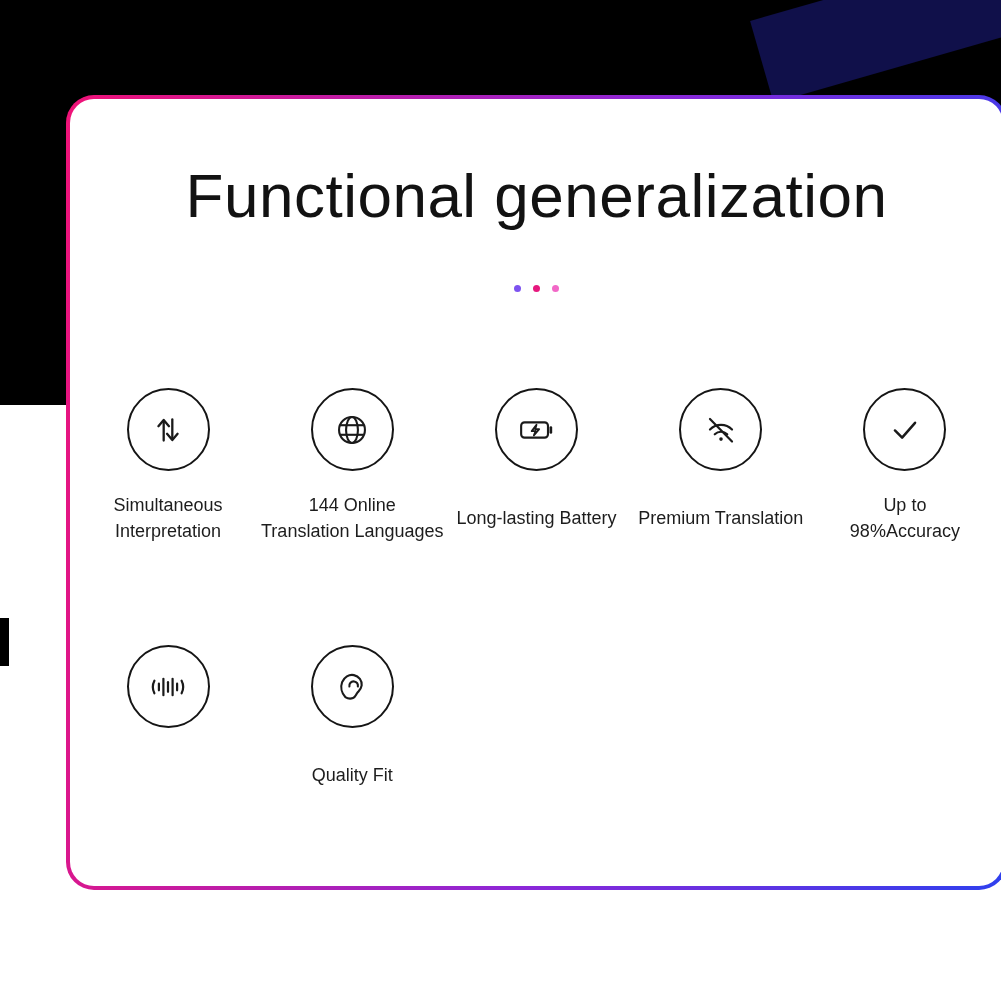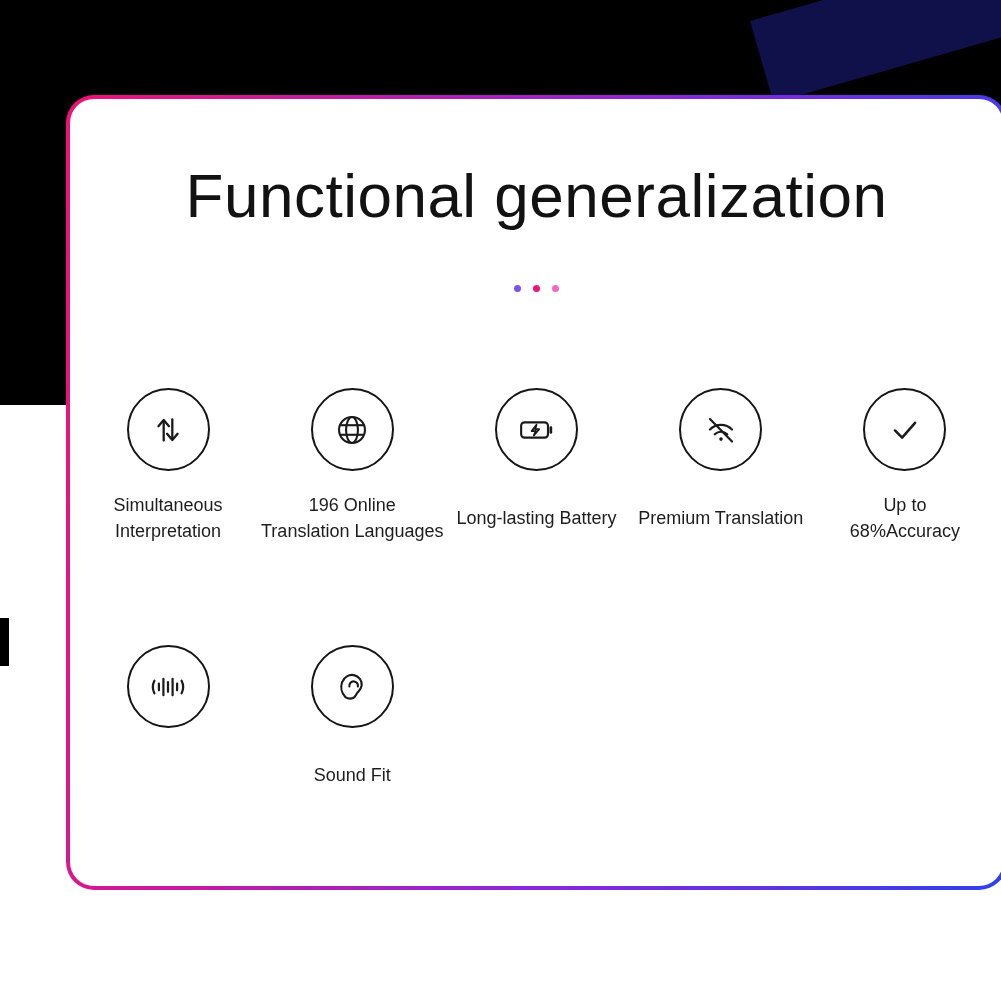--- a/index.html
+++ b/index.html
@@ -158,21 +158,21 @@
 
       <div class="feature">
         <div class="icon-circle">
           <svg viewBox="0 0 48 48" fill="none" stroke="#1a1a1a" stroke-width="2.2">
             <circle cx="24" cy="24" r="13.5"></circle>
             <ellipse cx="24" cy="24" rx="6.2" ry="13.5"></ellipse>
             <path d="M12 19 H36"></path>
             <path d="M12 29 H36"></path>
           </svg>
         </div>
-        <div class="feature-label">196 Online
+        <div class="feature-label">144 Online
 Translation Languages</div>
       </div>
 
       <div class="feature">
         <div class="icon-circle">
           <svg viewBox="0 0 48 48" fill="none" stroke="#1a1a1a" stroke-width="2.2" stroke-linejoin="round">
             <rect x="8.5" y="16" width="28" height="16" rx="3.5"></rect>
             <path d="M39.5 21.5 v5" stroke-width="2.8" stroke-linecap="round"></path>
             <path d="M24.5 18.5 L19.5 25.2 L23.6 25.2 L21.8 29.7 L27.3 23.2 L23.2 23.2 Z" stroke-width="1.9"></path>
           </svg>
@@ -192,21 +192,21 @@
         <div class="feature-label">Premium Translation</div>
       </div>
 
       <div class="feature">
         <div class="icon-circle">
           <svg viewBox="0 0 48 48" fill="none" stroke="#1a1a1a" stroke-width="2.6" stroke-linecap="round" stroke-linejoin="round">
             <path d="M13.5 24.5 L21 32 L34.5 16.5"></path>
           </svg>
         </div>
         <div class="feature-label">Up to
-68%Accuracy</div>
+98%Accuracy</div>
       </div>
 
       <div class="feature">
         <div class="icon-circle">
           <svg viewBox="0 0 48 48" fill="none" stroke="#1a1a1a" stroke-width="2.3" stroke-linecap="round">
             <path d="M14.5 20.5 v7"></path>
             <path d="M19.2 15.5 v17"></path>
             <path d="M24 19 v10"></path>
             <path d="M28.8 15.5 v17"></path>
             <path d="M33.5 20.5 v7"></path>
@@ -216,18 +216,18 @@
         </div>
       </div>
 
       <div class="feature">
         <div class="icon-circle">
           <svg viewBox="0 0 48 48" fill="none" stroke="#1a1a1a" stroke-width="2.2" stroke-linecap="round">
             <path d="M17 34.5 c-3.8 -4.2 -5.2 -10.5 -3.3 -15.5 c2 -5.3 7.2 -8.5 12.3 -7.4 c5.2 1.1 8.7 5.8 8.1 10.8 c-0.5 3.9 -3 5.6 -4.6 7.7 c-1.5 2 -1.9 4.4 -4.4 5.4 c-2.6 1 -5.9 0.4 -8.1 -1"></path>
             <path d="M21.3 23.5 c-0.6 -3.1 1.9 -5.8 5 -5.3 c2.7 0.4 4.3 2.7 3.8 5.3"></path>
           </svg>
         </div>
-        <div class="feature-label">Sound Fit</div>
+        <div class="feature-label">Quality Fit</div>
       </div>
 
     </div>
   </div>
 </div>
 
 </body></html>

